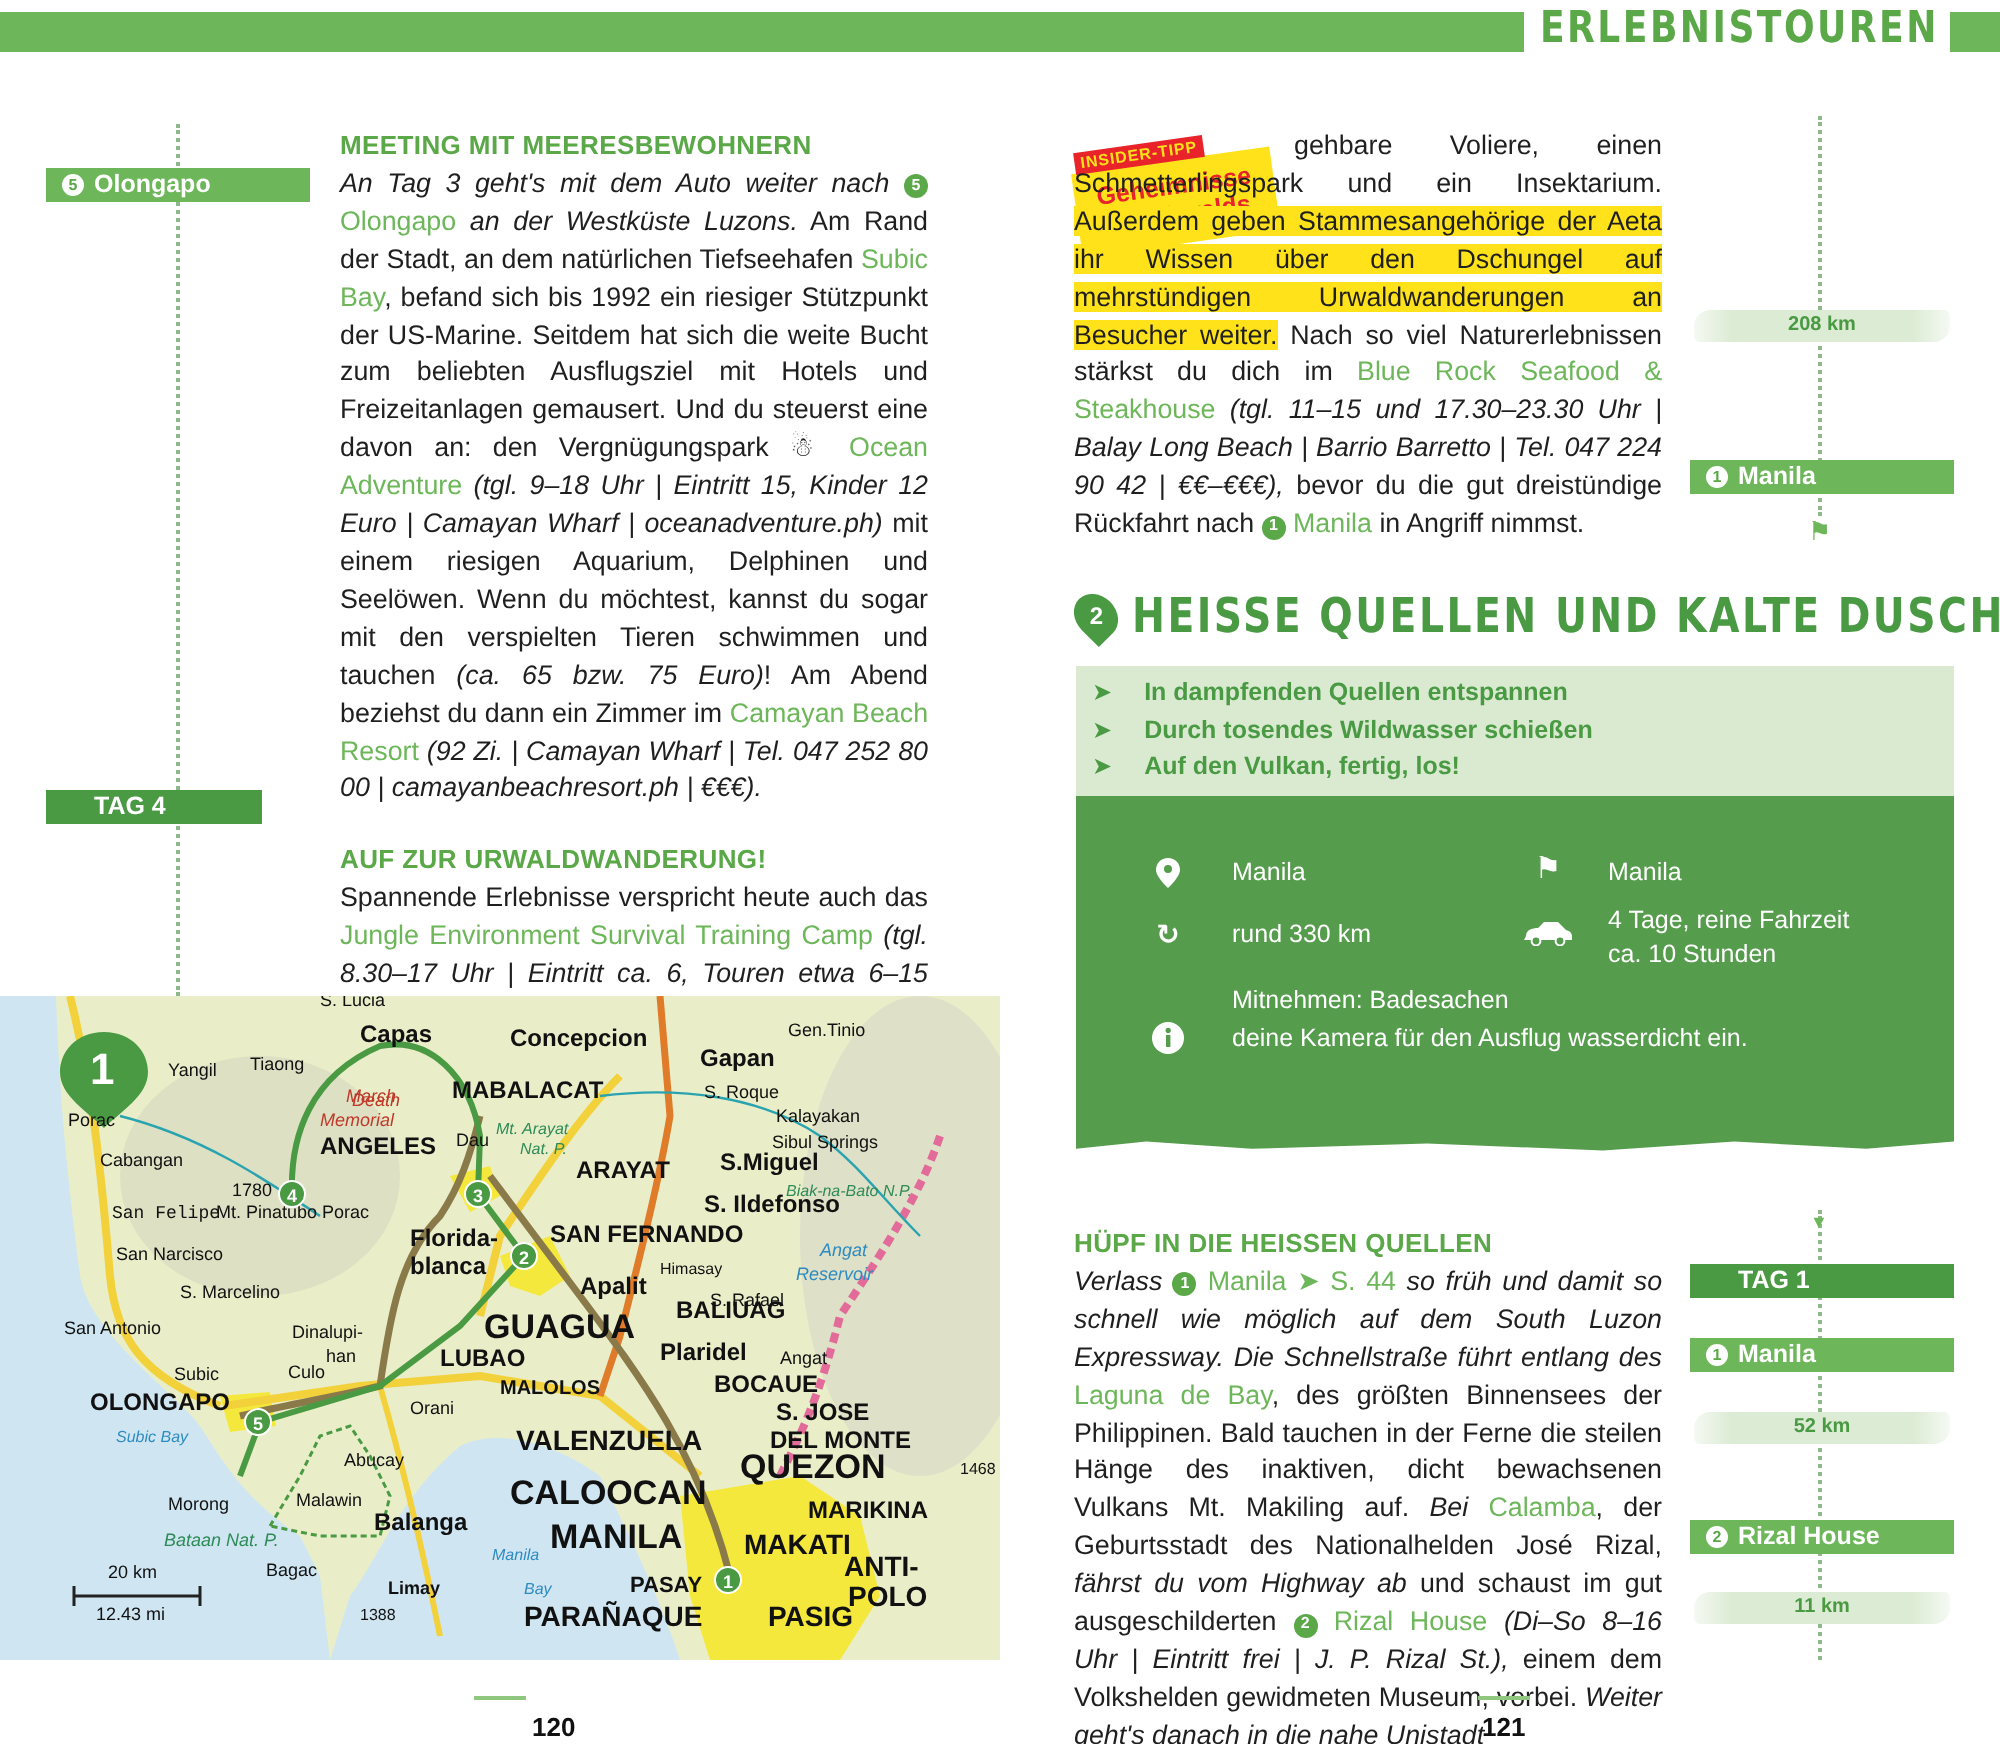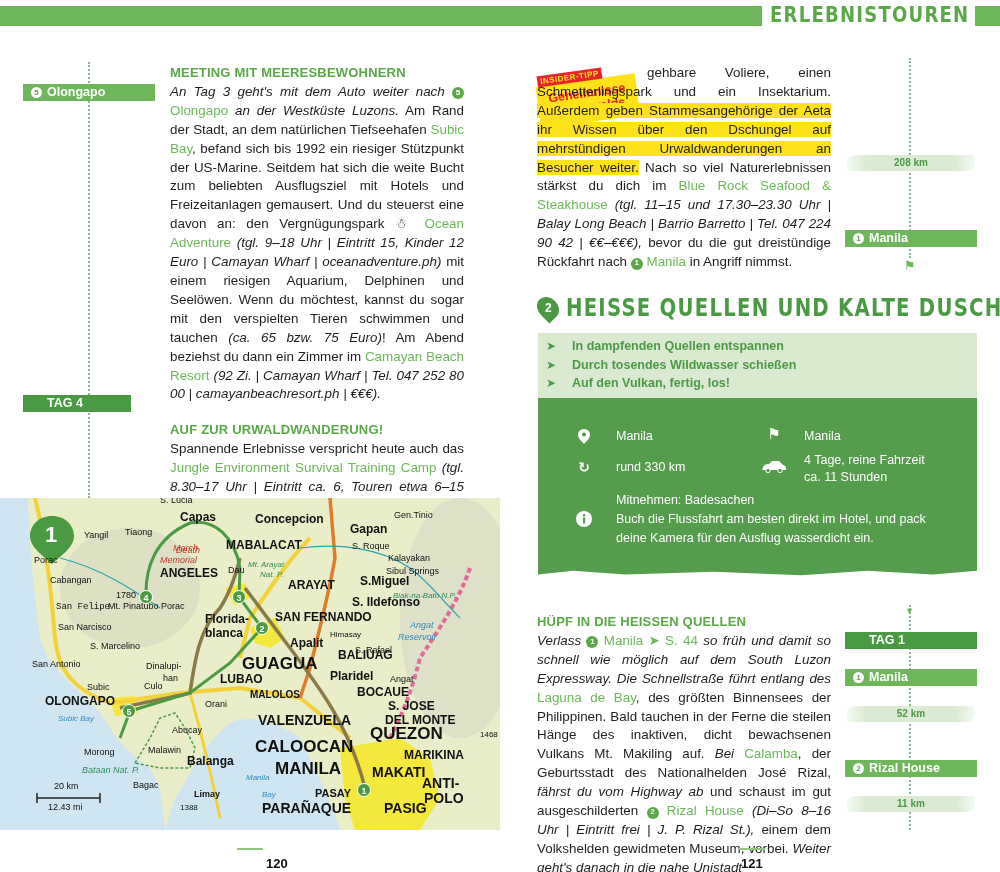--- a/index.html
+++ b/index.html
@@ -257,32 +257,31 @@
   <div class="info-row" style="left:78px; top:62px;">rund 330 km</div>
   <div class="info-icon" style="left:222px; top:60px; width:28px;">
     <svg width="26" height="14" viewBox="0 0 26 14">
         <path d="M2,9 C2,6 5,5 8,5 L11,2 L18,2 L22,6 C24,6.5 25,7.5 25,9.5 L25,11 L1,11 Z" fill="#fff"></path>
         <circle cx="7" cy="11.5" r="2.2" fill="#559c4c" stroke="#fff" stroke-width="1"></circle>
         <circle cx="19" cy="11.5" r="2.2" fill="#559c4c" stroke="#fff" stroke-width="1"></circle>
       </svg>
   </div>
   <div class="info-row" style="left:266px; top:54px; flex-direction:column; align-items:flex-start; line-height:17px;">
     <span>4 Tage, reine Fahrzeit</span>
-    <span>ca. 11 Stunden</span>
+    <span>ca. 10 Stunden</span>
   </div>
   <div class="info-icon" style="left:38px; top:113px;">
     <svg width="16" height="16" viewBox="0 0 16 16">
         <circle cx="8" cy="8" r="8" fill="#fff"></circle>
         <rect x="7" y="6.5" width="2.2" height="6" fill="#559c4c"></rect>
         <circle cx="8.1" cy="4.2" r="1.3" fill="#559c4c"></circle>
       </svg>
   </div>
   <div class="info-row" style="left:78px; top:93px; flex-direction:column; align-items:flex-start; line-height:19px;">
     <span>Mitnehmen: Badesachen</span>
-    <span>Buch die Flussfahrt am besten direkt im Hotel, und pack</span>
     <span>deine Kamera für den Ausflug wasserdicht ein.</span>
   </div>
 </div>
 
 <div class="col" style="left:537px; top:613px; width:294px;">
   <div class="h-green">HÜPF IN DIE HEISSEN QUELLEN</div>
   <p><span class="it">Verlass </span><span class="num-circle-green">1</span> <a class="lk">Manila ➤ S. 44</a><span class="it"> so früh und damit so schnell wie möglich auf dem South Luzon Expressway. Die Schnellstraße führt entlang des </span><a class="lk">Laguna de Bay</a><span>, des größten Binnensees der Philippinen. Bald tauchen in der Ferne die steilen Hänge des inaktiven, dicht bewachsenen Vulkans Mt. Makiling auf. </span><span class="it">Bei </span><a class="lk">Calamba</a><span>, der Geburtsstadt des Nationalhelden José Rizal, </span><span class="it">fährst du vom Highway ab</span><span> und schaust im gut ausgeschilderten </span><span class="num-circle-green">2</span> <a class="lk">Rizal House</a><span class="it"> (Di–So 8–16 Uhr | Eintritt frei | J. P. Rizal St.),</span><span> einem dem Volkshelden gewidmeten Museum, vorbei. </span><span class="it">Weiter geht's danach in die nahe Unistadt</span></p>
 </div>
 
 <div class="dotted-v" style="left:909px; top:605px; height:225px;"></div>

